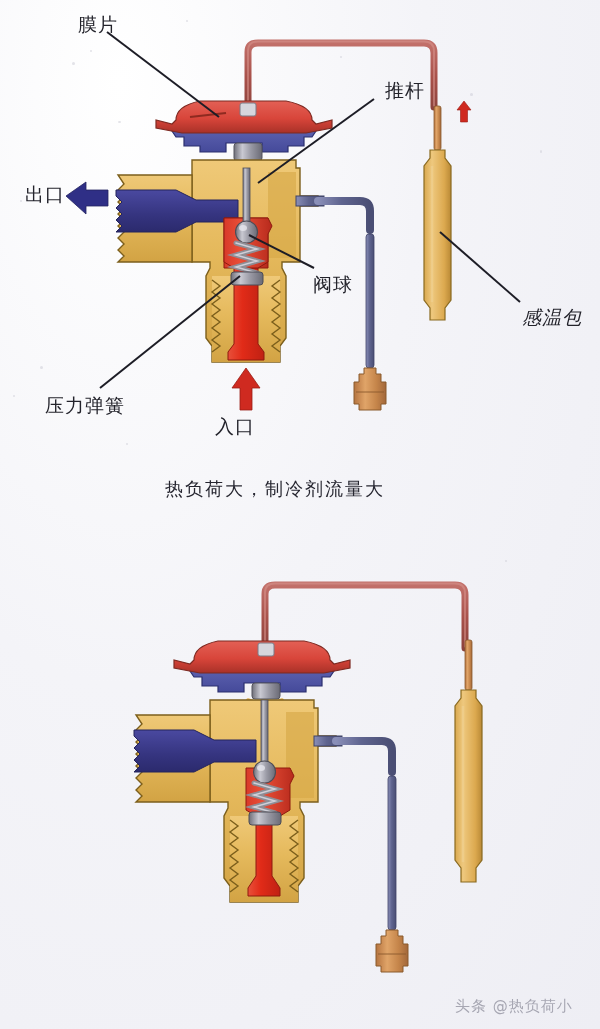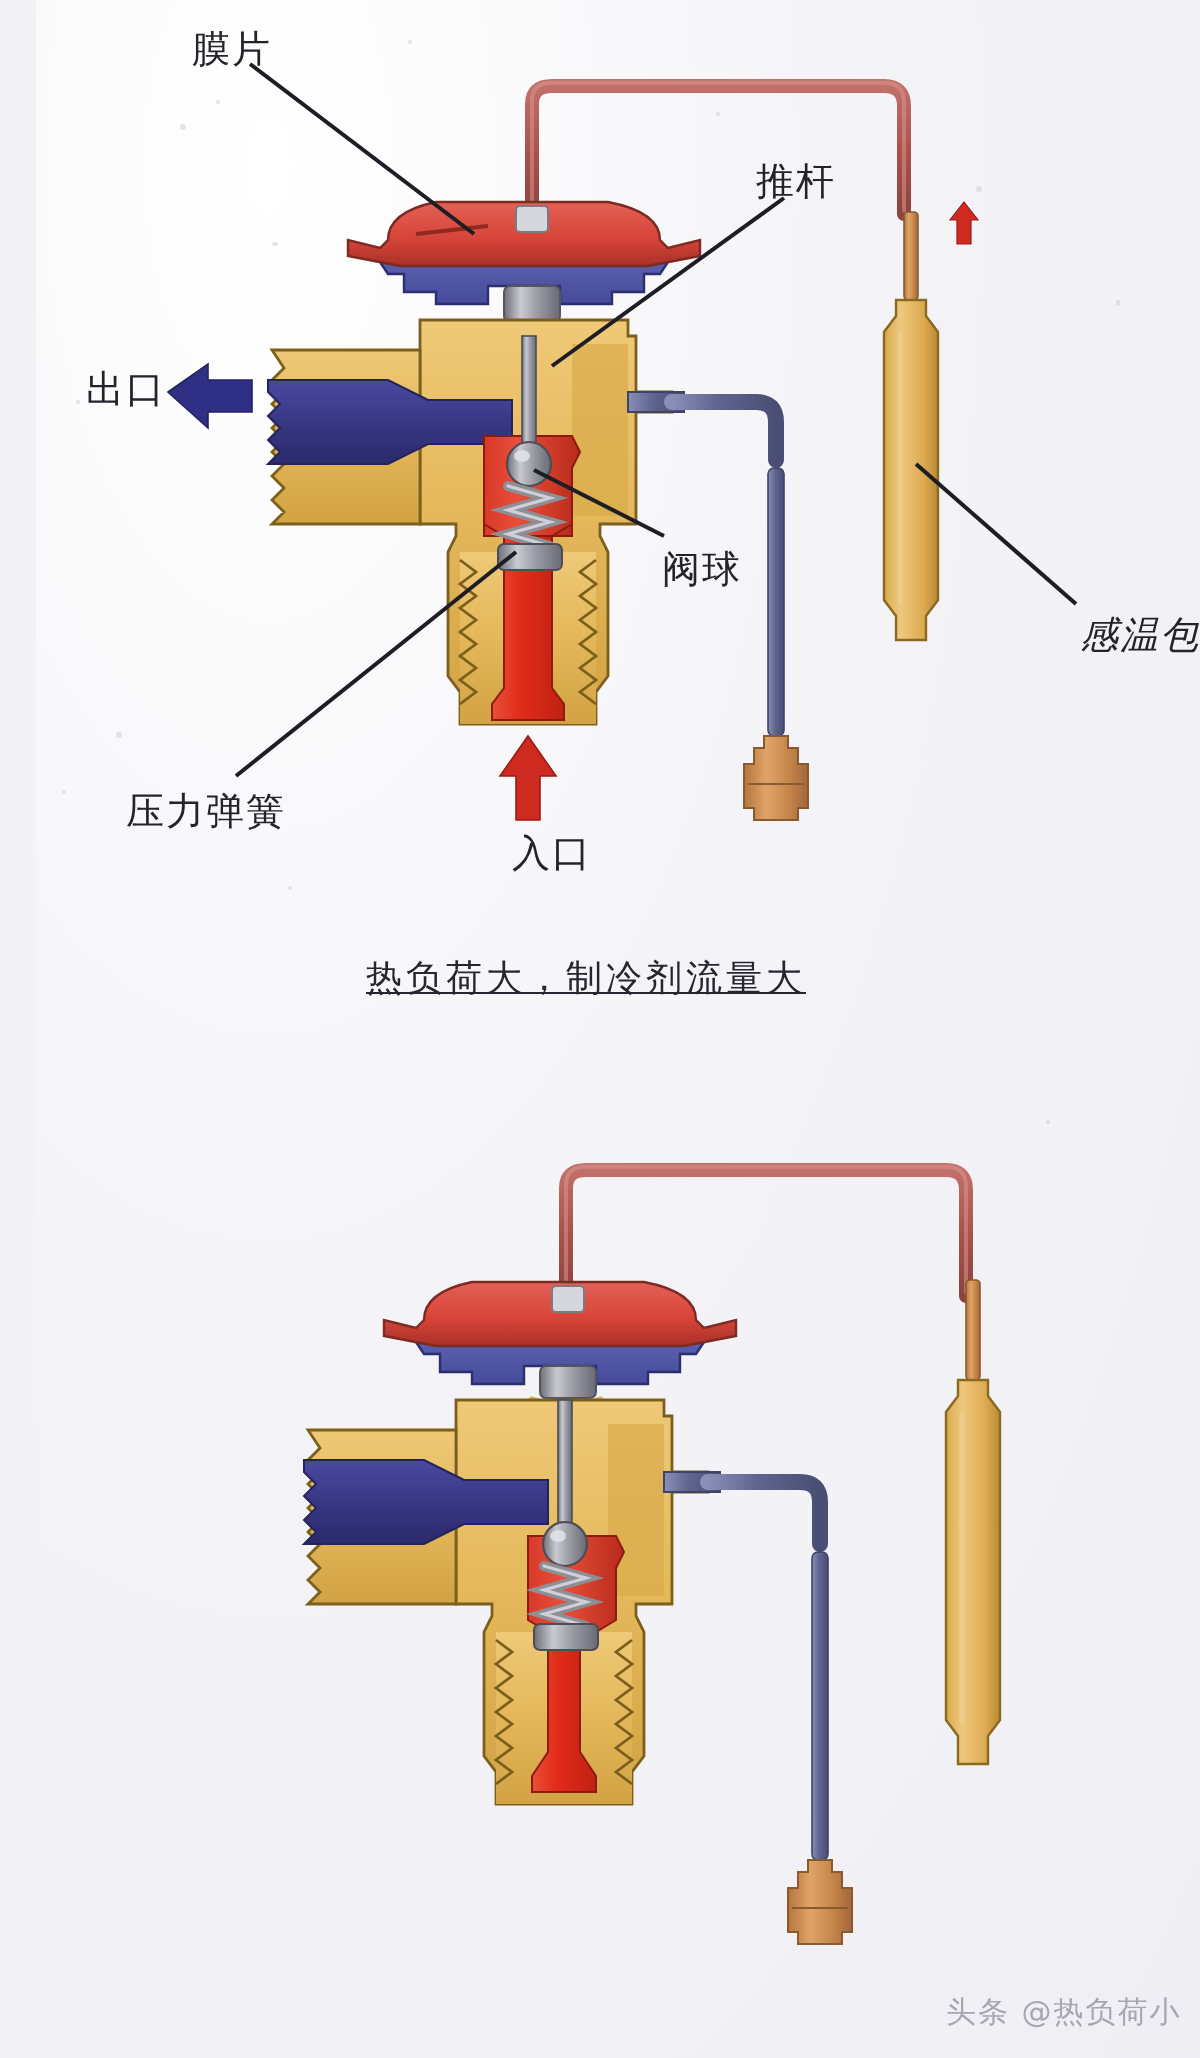--- a/index.html
+++ b/index.html
@@ -5,33 +5,32 @@
   html,body{margin:0;padding:0;}
   body{
     width:600px;height:1029px;
     background:#f2f2f7;
     font-family:"DejaVu Sans","Liberation Sans",sans-serif;
     position:relative;overflow:hidden;
   }
   .page{position:absolute;inset:0;
     background:
       radial-gradient(ellipse at 20% 8%, #ffffff 0%, #f4f4f8 45%, #eeeef4 100%);
-    margin-left: 18px;
   }
   .speck{position:absolute;background:#c9c9d4;border-radius:50%;opacity:.5;}
   svg{position:absolute;left:0;top:0;}
   .lbl{
     position:absolute;
     font-family:"DejaVu Sans","Liberation Sans",sans-serif;
     color:#23232b;
     white-space:nowrap;
     letter-spacing:1px;
   }
   .lbl-lg{font-size:19px;}
-  .lbl-cap{font-size:18px;letter-spacing:2px;color:#262630;text-decoration:underline;}
+  .lbl-cap{font-size:18px;letter-spacing:2px;color:#262630;}
   .wm{
     position:absolute;font-size:15px;color:#8e8e9c;opacity:.75;
     letter-spacing:1px;
   }
 </style>
 </head>
 <body>
 
 <div class="page">
 
@@ -246,24 +245,24 @@
     <line x1="378" y1="954" x2="406" y2="954" stroke="#8a5a2d" stroke-width=".9"></line>
 
     <rect x="465" y="640" width="7" height="50" rx="2" fill="url(#copperG)" stroke="#8a5a2d" stroke-width=".8"></rect>
     <path d="M461 690 L476 690 L476 698 L482 706 L482 860 L476 868 L476 882 L461 882
              L461 868 L455 860 L455 706 L461 698 Z" fill="url(#bulbG)" stroke="#8a6a20" stroke-width="1.2"></path>
     <line x1="463" y1="706" x2="463" y2="862" stroke="#f0d193" stroke-width="2.5" opacity=".6"></line>
   </g>
 </svg>
 
   <div class="lbl lbl-lg" style="left:78px;top:12px;">膜片</div>
-  <div class="lbl lbl-lg" style="left:360px;top:78px;text-align:right;">推杆</div>
+  <div class="lbl lbl-lg" style="left:385px;top:78px;text-align:right;">推杆</div>
   <div class="lbl lbl-lg" style="left:25px;top:182px;">出口</div>
   <div class="lbl lbl-lg" style="left:313px;top:272px;font-family:Liberation Serif, serif;">阀球</div>
   <div class="lbl lbl-lg" style="left:522px;top:305px;font-style:italic;">感温包</div>
   <div class="lbl lbl-lg" style="left:45px;top:393px;">压力弹簧</div>
-  <div class="lbl lbl-lg" style="left:238px;top:414px;">入口</div>
+  <div class="lbl lbl-lg" style="left:215px;top:414px;">入口</div>
 
   <div class="lbl lbl-cap" style="left:165px;top:477px;">热负荷大，制冷剂流量大</div>
 
   <div class="wm" style="left:455px;top:997px;">头条 @热负荷小</div>
 
 </div>
 
 </body></html>

